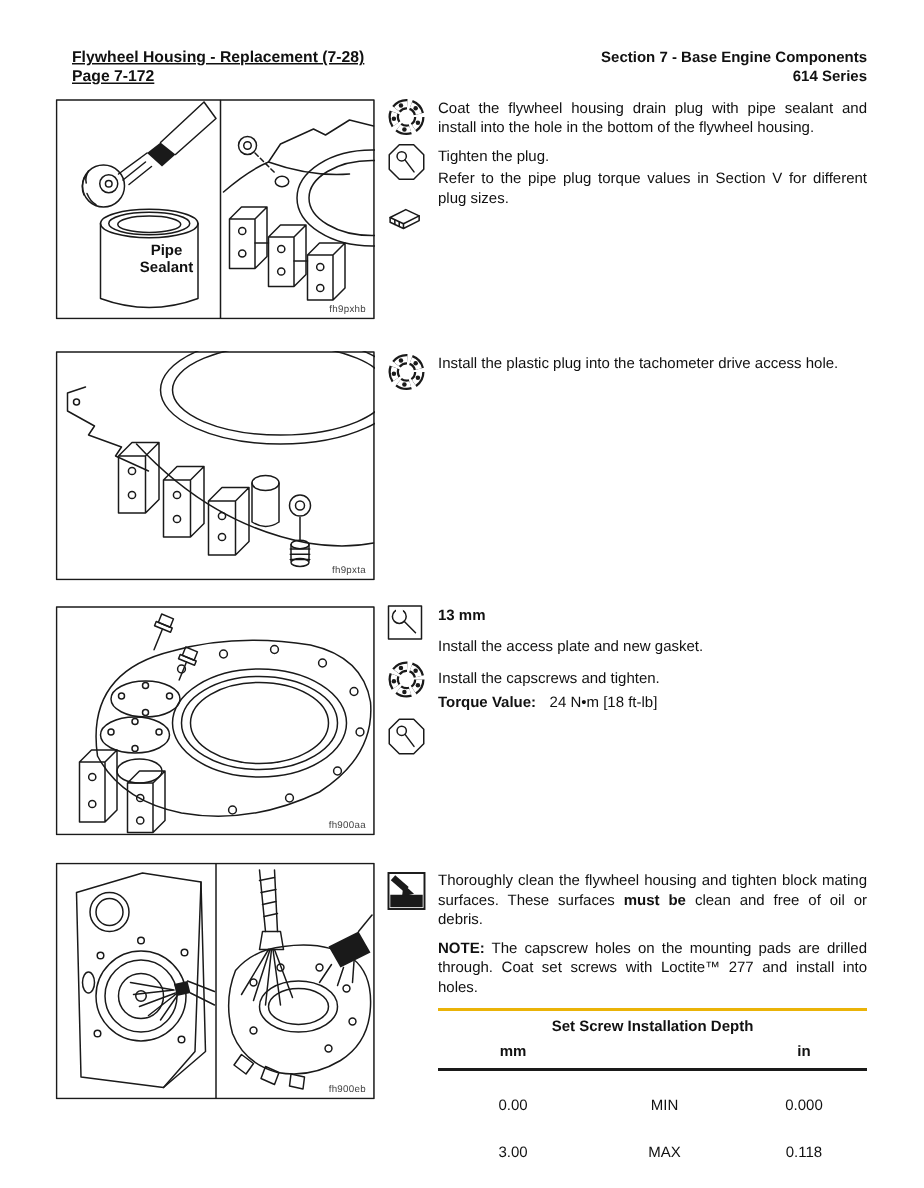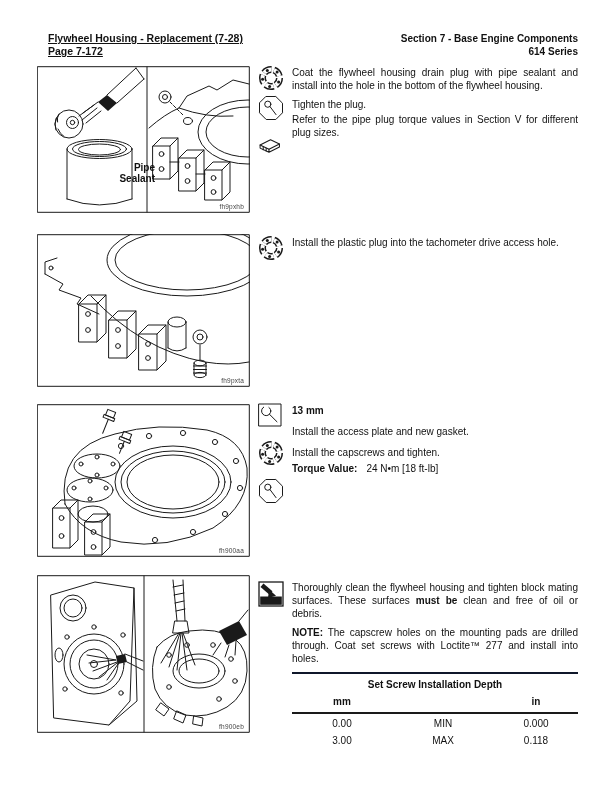--- a/index.html
+++ b/index.html
@@ -10,38 +10,38 @@
   .hdr-left{position:absolute;left:48px;top:32px;font-size:10.5px;font-weight:bold;line-height:13px;text-decoration:underline;}
   .hdr-right{position:absolute;right:38px;top:32px;font-size:10px;font-weight:bold;line-height:13px;text-align:right;}
 
   .fig{position:absolute;left:37px;width:213px;background:#fff;}
   #fig1{top:66px;height:147px}
   #fig2{top:234px;height:153px}
   #fig3{top:404px;height:153px}
   #fig4{top:575px;height:158px}
   .fig svg{position:absolute;left:0;top:0;width:100%;height:100%;}
   .fig .caption{position:absolute;right:6px;bottom:3px;font-size:6.5px;color:#444;letter-spacing:.2px;}
-  .can-label{position:absolute;left:30px;top:96px;width:88px;text-align:right;font-weight:bold;font-size:10px;line-height:11px;}
+  .can-label{position:absolute;left:30px;top:96px;width:88px;text-align:center;font-weight:bold;font-size:10px;line-height:11px;}
 
   .col{position:absolute;left:258px;top:0;width:320px;font-size:10px;line-height:13px;}
   .block{position:absolute;left:0;width:320px;padding-left:34px;box-sizing:border-box;}
   #b1{top:66px}  #b2{top:236px}  #b3{top:404px}  #b4{top:581px}
   .ic{position:absolute;left:0;}
   .block p{margin:0 0 5px;text-align:justify;}
   .nj{text-align:left !important;}
   .b{font-weight:bold;}
   .torq-val{margin-left:9px;}
   .size-label{font-weight:bold;margin-bottom:8px;}
   .mb8{margin-bottom:8px !important;} .mb6{margin-bottom:6px !important;} .mb2{margin-bottom:2px !important;} .mb3{margin-bottom:3px !important;}
 
-  .spec{margin-top:7px;border-top:2px solid #0f172a;}
+  .spec{margin-top:7px;border-top:2px solid #eab308;}
   .spec .title{text-align:center;font-weight:bold;font-size:10px;padding:4px 0 2px;}
   .spec .hdr,.spec .row{display:grid;grid-template-columns:100px 1fr 84px;}
   .spec .hdr{font-weight:bold;padding:2px 0 4px;border-bottom:2px solid #1a1a1a;}
-  .spec .row{padding:3px 0 1px;}
+  .spec .row{padding:17px 0 1px;}
   .c1,.c2,.c3{text-align:center;}
 
   svg{display:block;}
   .ln{stroke:#1a1a1a;fill:none;stroke-width:1;stroke-linecap:round;stroke-linejoin:round;}
   .fillb{fill:#1a1a1a;stroke:none;}
 </style>
 </head>
 <body>
 
 <svg width="0" height="0" style="position:absolute" aria-hidden="true">

